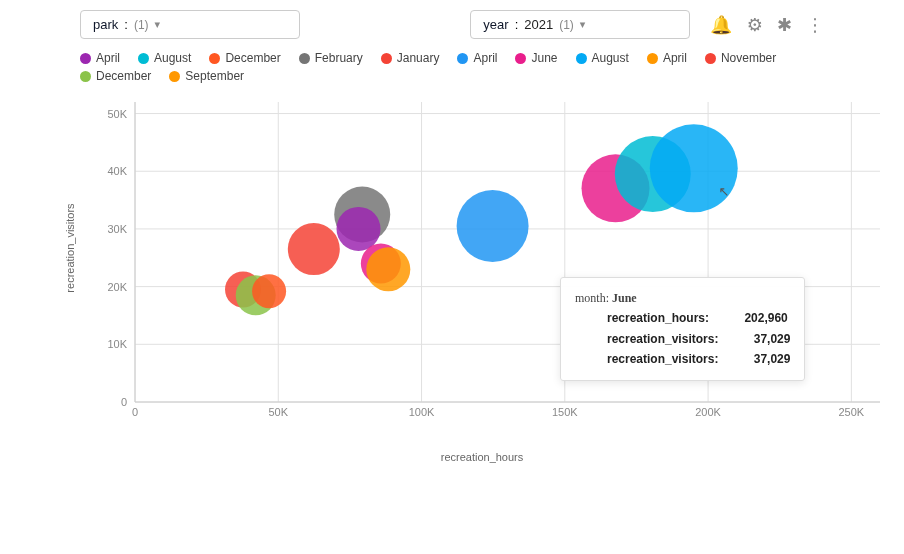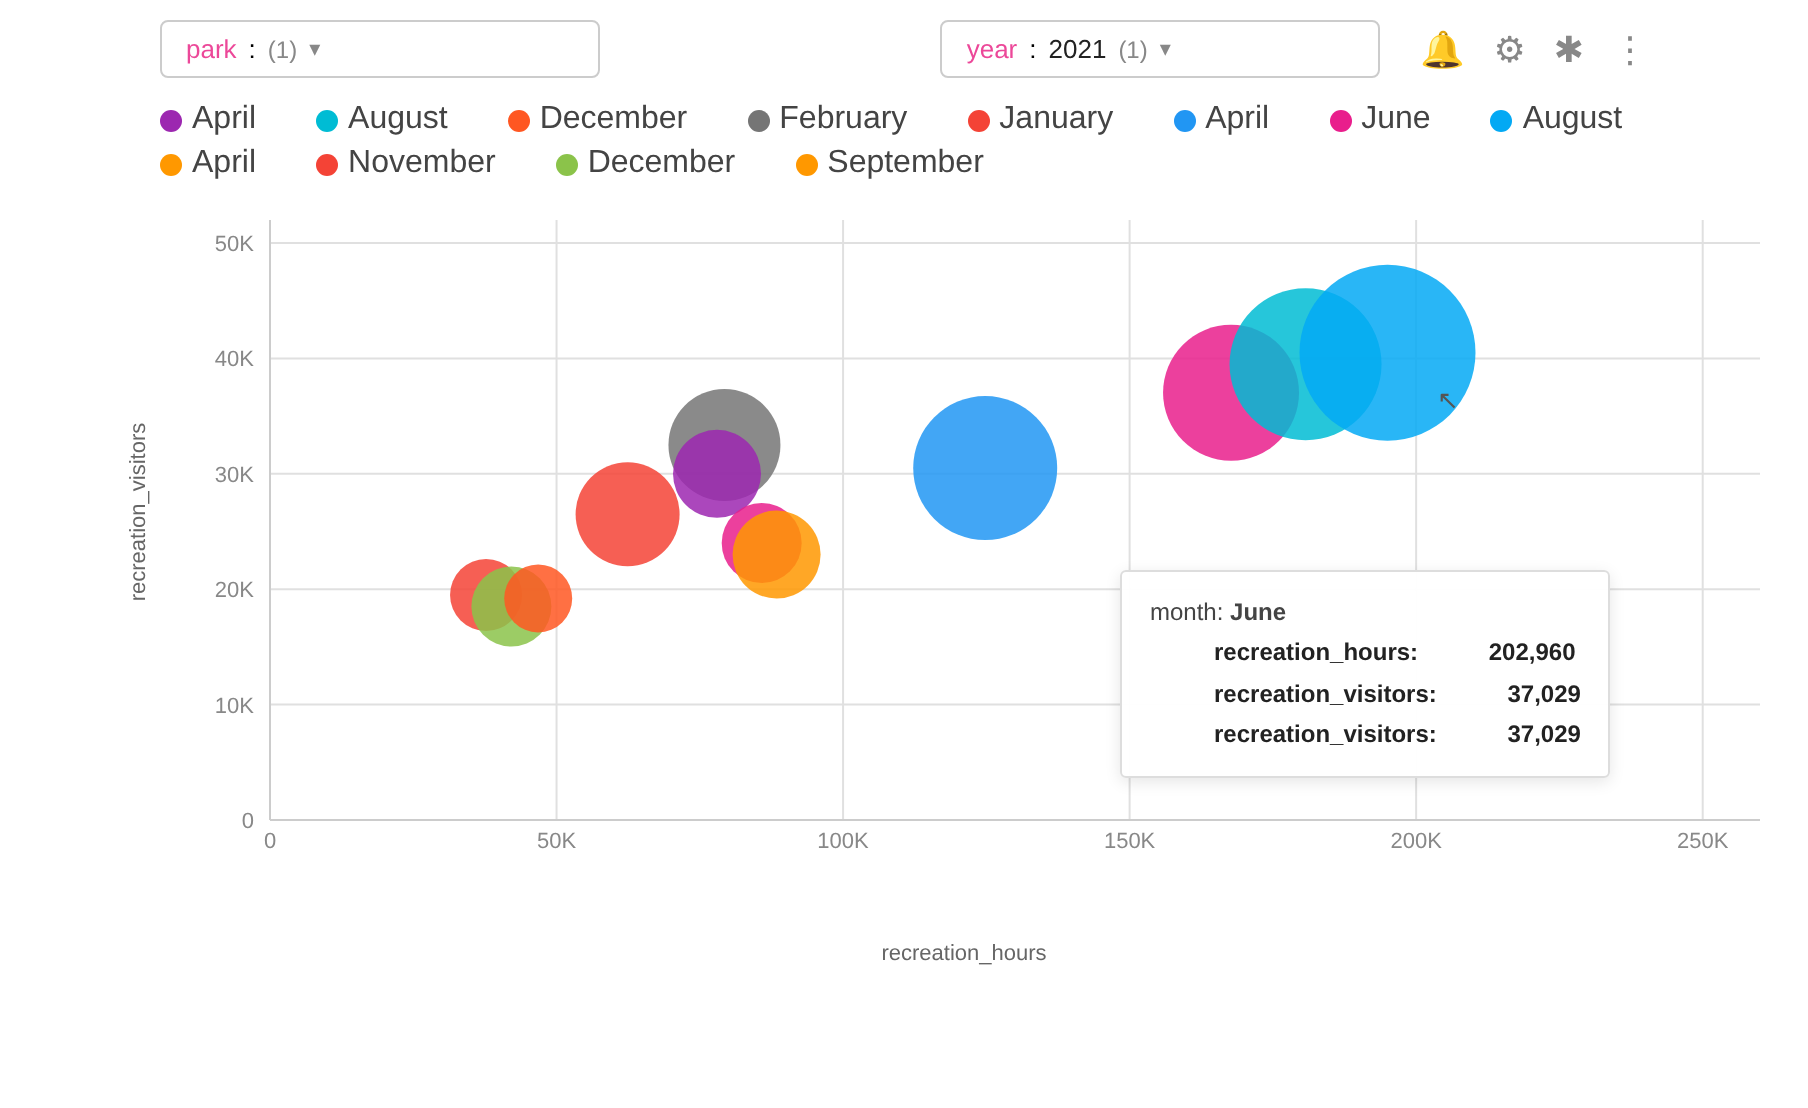--- a/index.html
+++ b/index.html
@@ -20,38 +20,38 @@
     .filter-box {
       border: 1px solid #ccc;
       border-radius: 4px;
       padding: 6px 12px;
       font-size: 13px;
       display: flex;
       align-items: center;
       gap: 6px;
       min-width: 220px;
     }
-    .filter-box .key { color: #ec4899; }
+    .filter-box .key { color: #0f172a; }
     .filter-box .value { color: #222; font-weight: 500; }
     .filter-box .count { color: #888; font-size: 12px; }
     .filter-box .chevron { color: #888; font-size: 11px; }
     .filter-spacer { flex: 1; }
     .toolbar-icons {
       display: flex;
       align-items: center;
       gap: 14px;
       color: #888;
       font-size: 18px;
     }
     .legend {
       display: flex;
       flex-wrap: wrap;
       padding: 2px 80px 4px;
-      gap: 4px 30px;
-      font-size: 16px;
+      gap: 4px 18px;
+      font-size: 12px;
       color: #444;
     }
     .legend-item {
       display: flex;
       align-items: center;
       gap: 5px;
     }
     .legend-dot {
       width: 11px;
       height: 11px;
@@ -64,40 +64,40 @@
       top: 50%;
       transform: translateY(-50%) rotate(-90deg);
       font-size: 11px;
       color: #666;
       white-space: nowrap;
     }
     .x-axis-label {
       text-align: center;
       font-size: 11px;
       color: #666;
-      margin-top: 16px;
+      margin-top: 4px;
     }
     svg.chart-svg {
       width: 820px;
       height: 360px;
       display: block;
     }
     .tooltip-box {
       position: absolute;
       background: rgba(255,255,255,0.97);
       border: 1px solid #ddd;
       border-radius: 3px;
       padding: 10px 14px;
       font-size: 12px;
       color: #444;
       line-height: 1.7;
       box-shadow: 0 2px 8px rgba(0,0,0,0.1);
       pointer-events: none;
     }
-    .tooltip-box .tt-month { font-weight: normal; }
+    .tooltip-box .tt-month { font-weight: normal; font-family: Liberation Serif, serif; }
     .tooltip-box .tt-month span { font-weight: bold; }
     .tooltip-box .tt-row span { font-weight: bold; color: #222; padding-left: 32px; }
   </style>
 </head>
 <body>
 
 <div class="top-bar">
   <div class="filter-box">
     <span class="key">park</span>:
     <span class="count">(1)</span>

